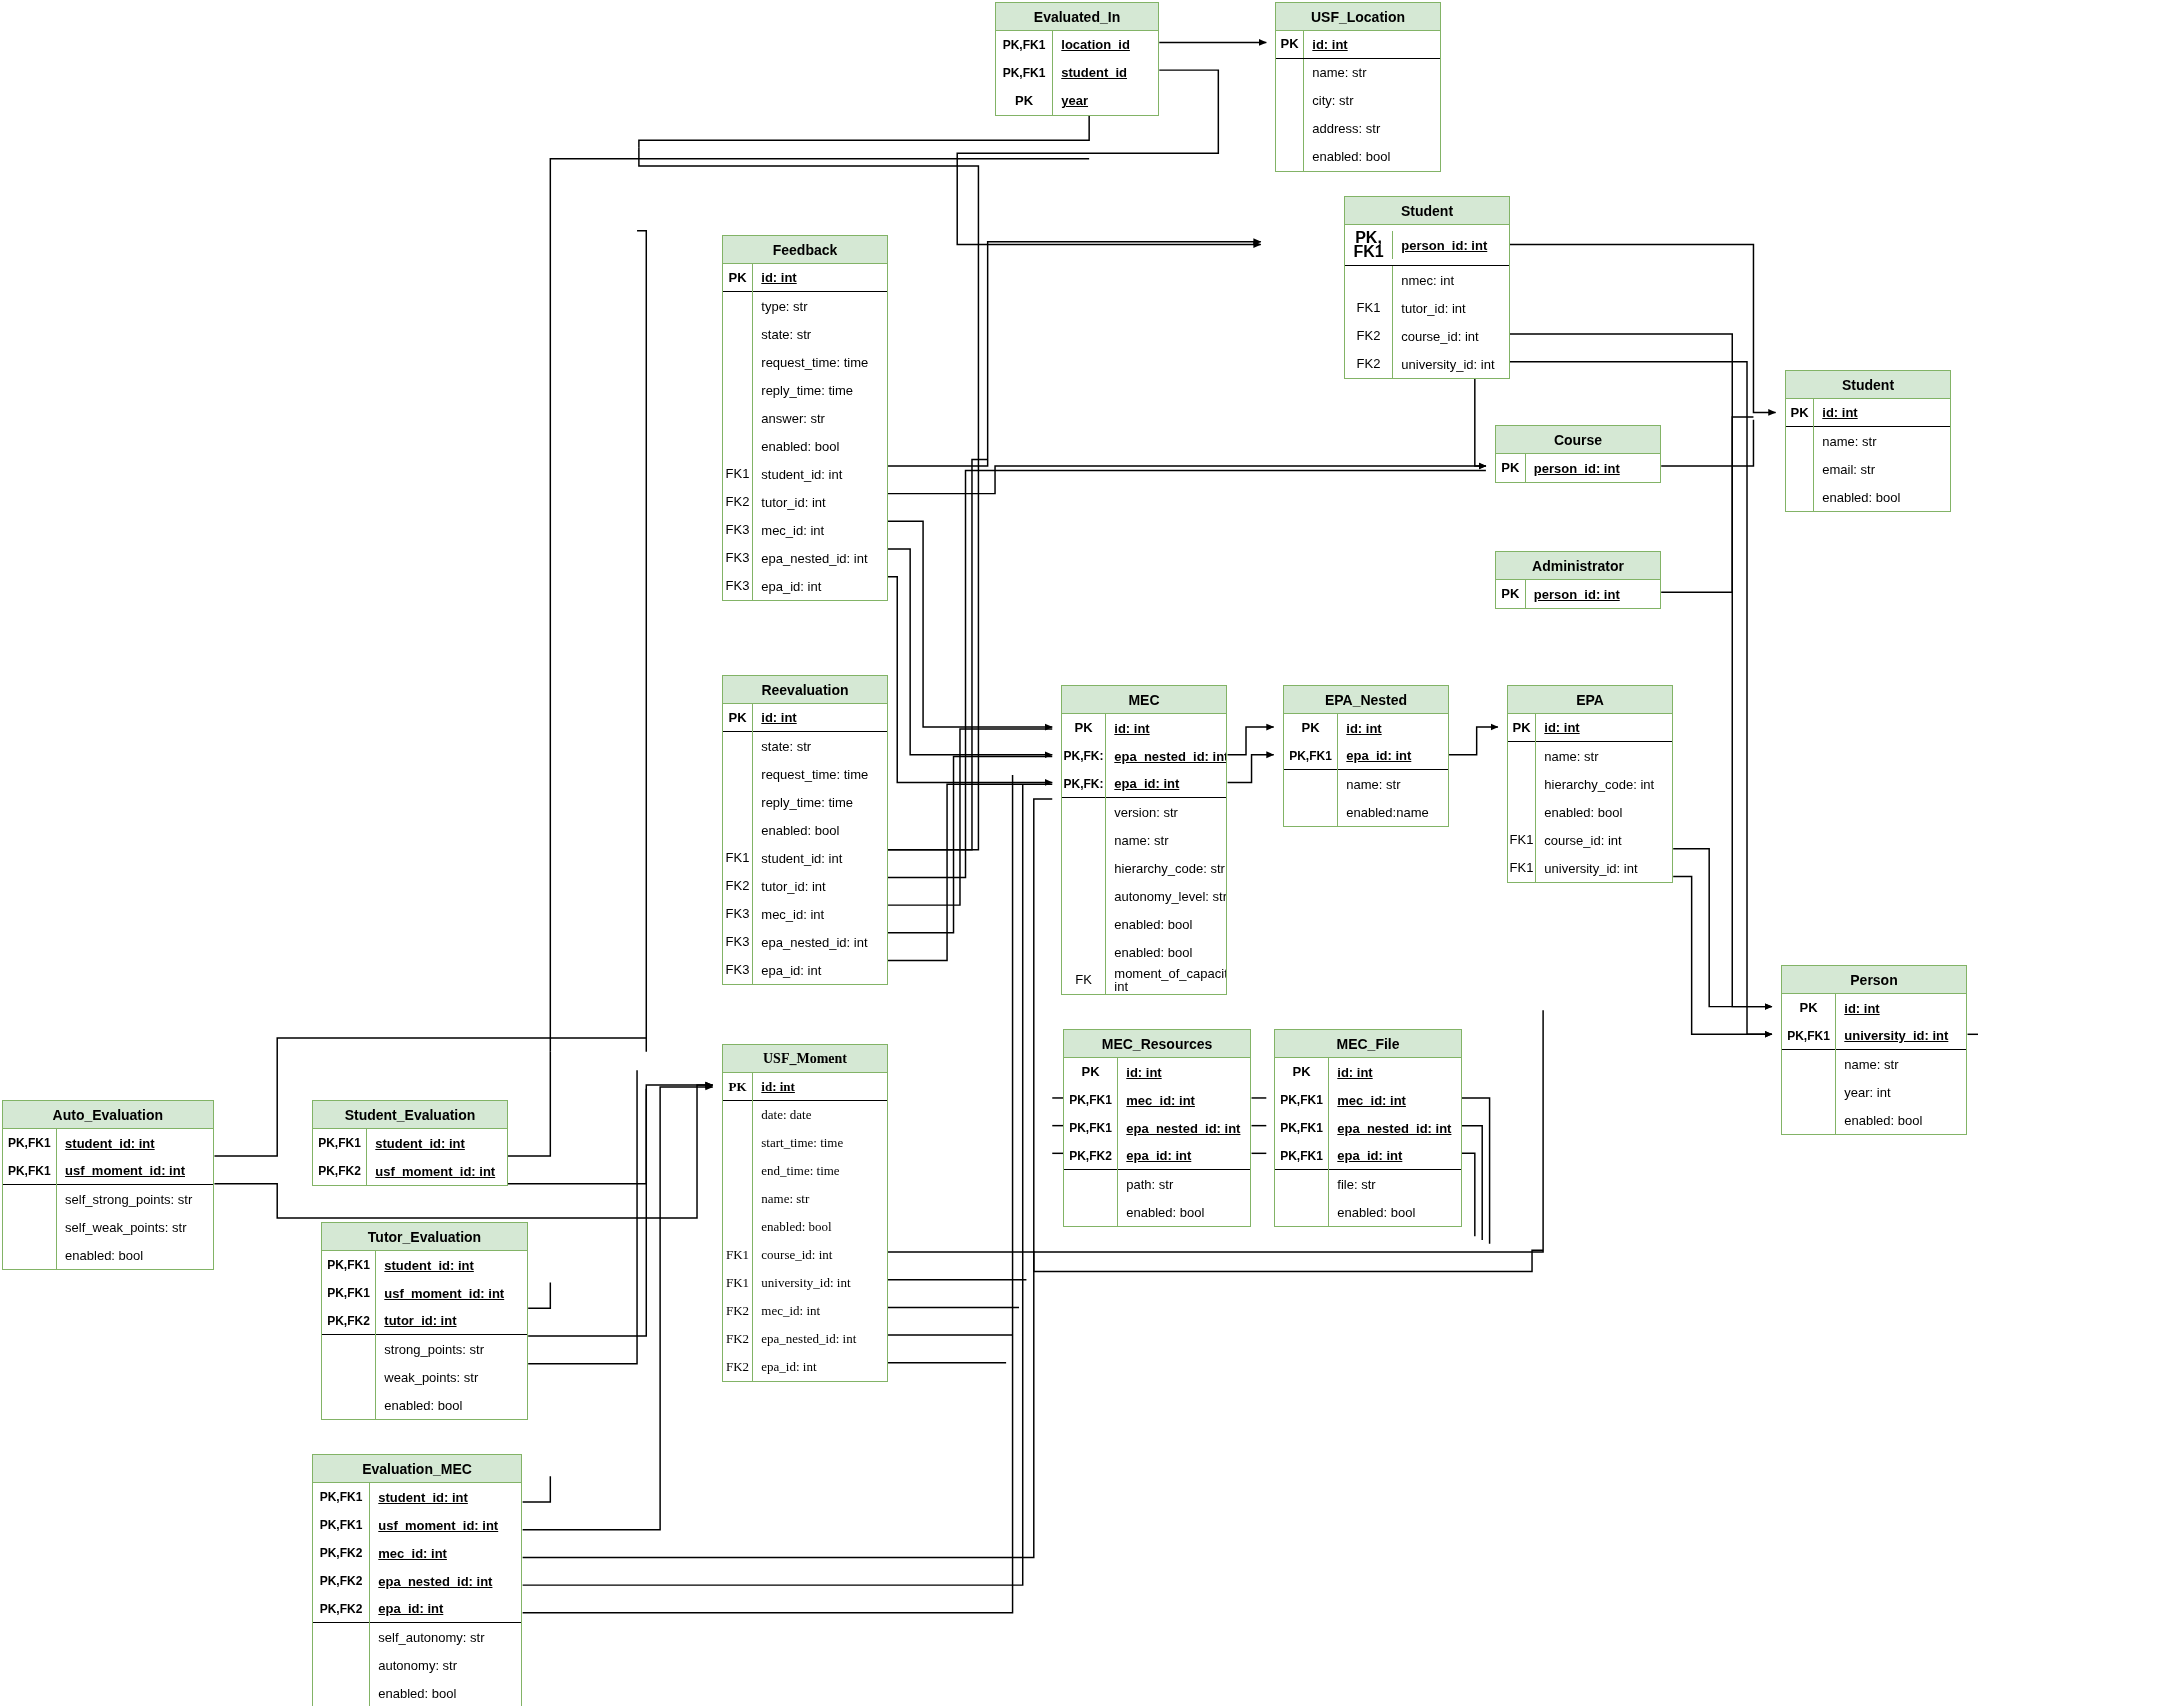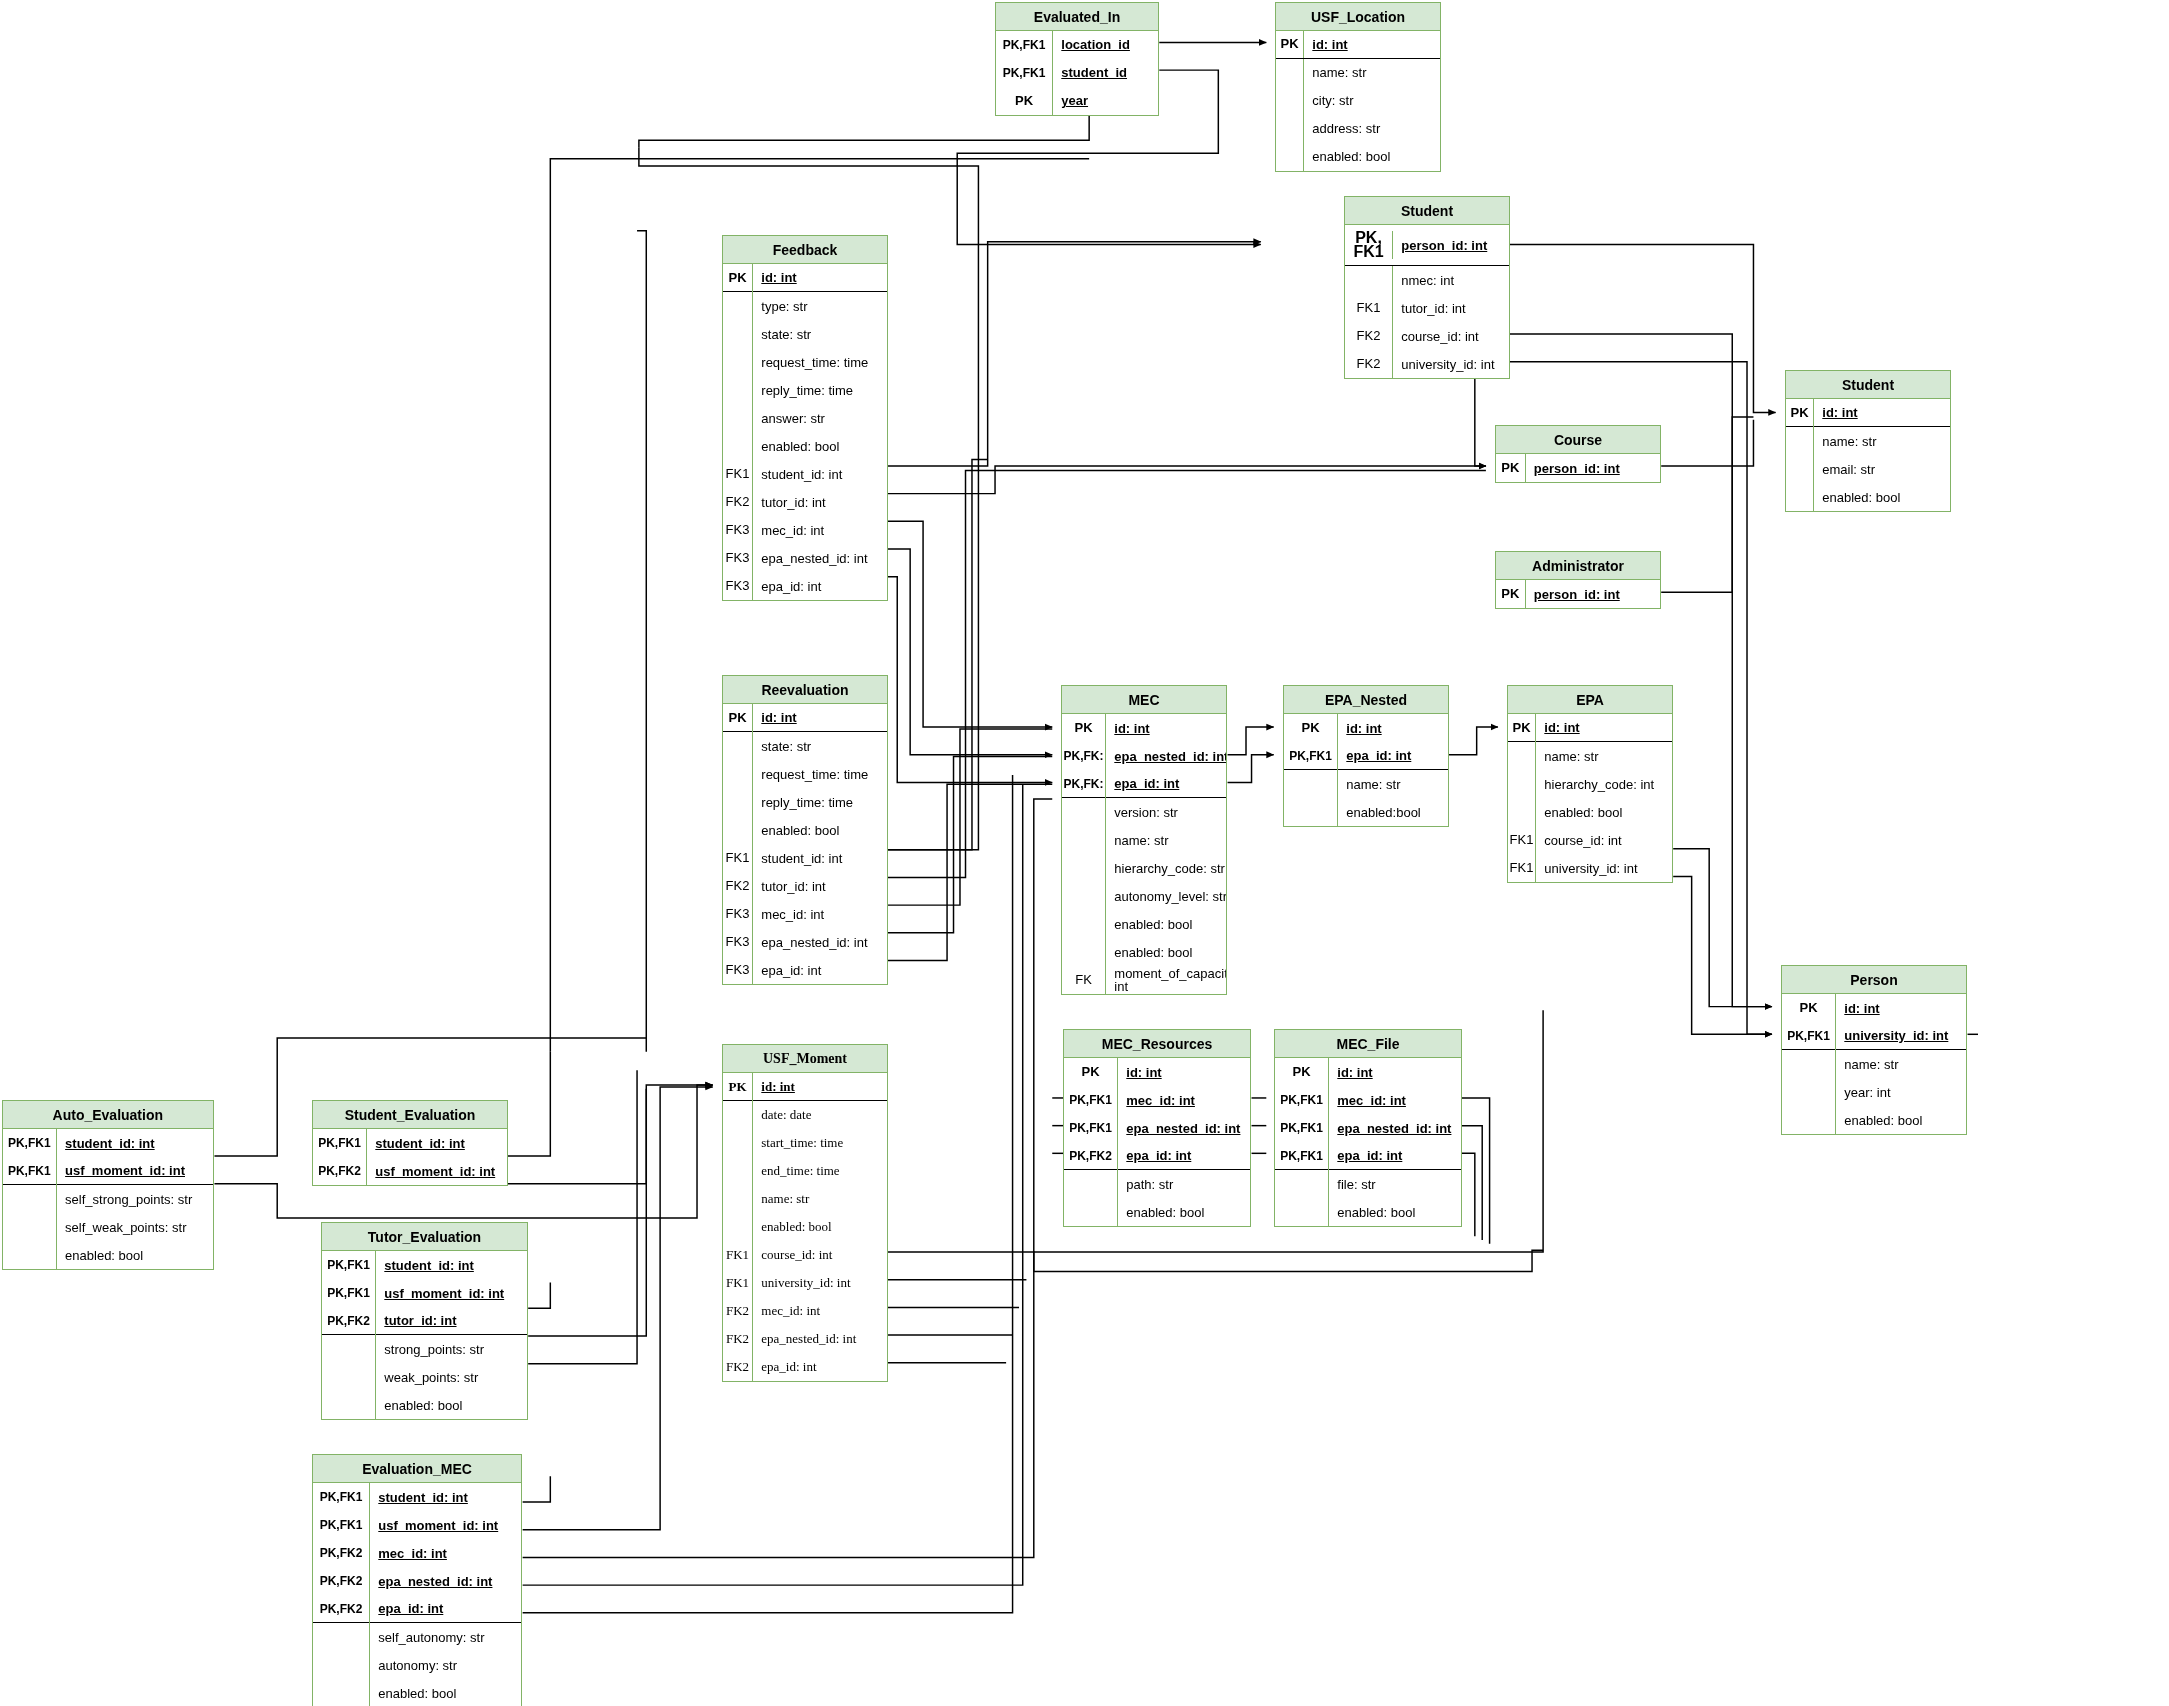--- a/index.html
+++ b/index.html
@@ -394,21 +394,21 @@
         <div class="row key sep">
           <div class="k" style="width: 54px; min-width: 54px; font-size: 12px;">PK,FK1</div>
           <div class="v">epa_id: int</div>
         </div>
         <div class="row">
           <div class="k" style="width: 54px; min-width: 54px;"></div>
           <div class="v">name: str</div>
         </div>
         <div class="row">
           <div class="k" style="width: 54px; min-width: 54px;"></div>
-          <div class="v">enabled:bool</div>
+          <div class="v">enabled:name</div>
         </div>
       </div>
     </div>
     <div class="entity" style="left: 1507px; top: 685px; width: 166px;">
       <div class="ent-title">EPA</div>
       <div class="ent-rows">
         <div class="row key sep">
           <div class="k" style="width: 28px; min-width: 28px;">PK</div>
           <div class="v">id: int</div>
         </div>

